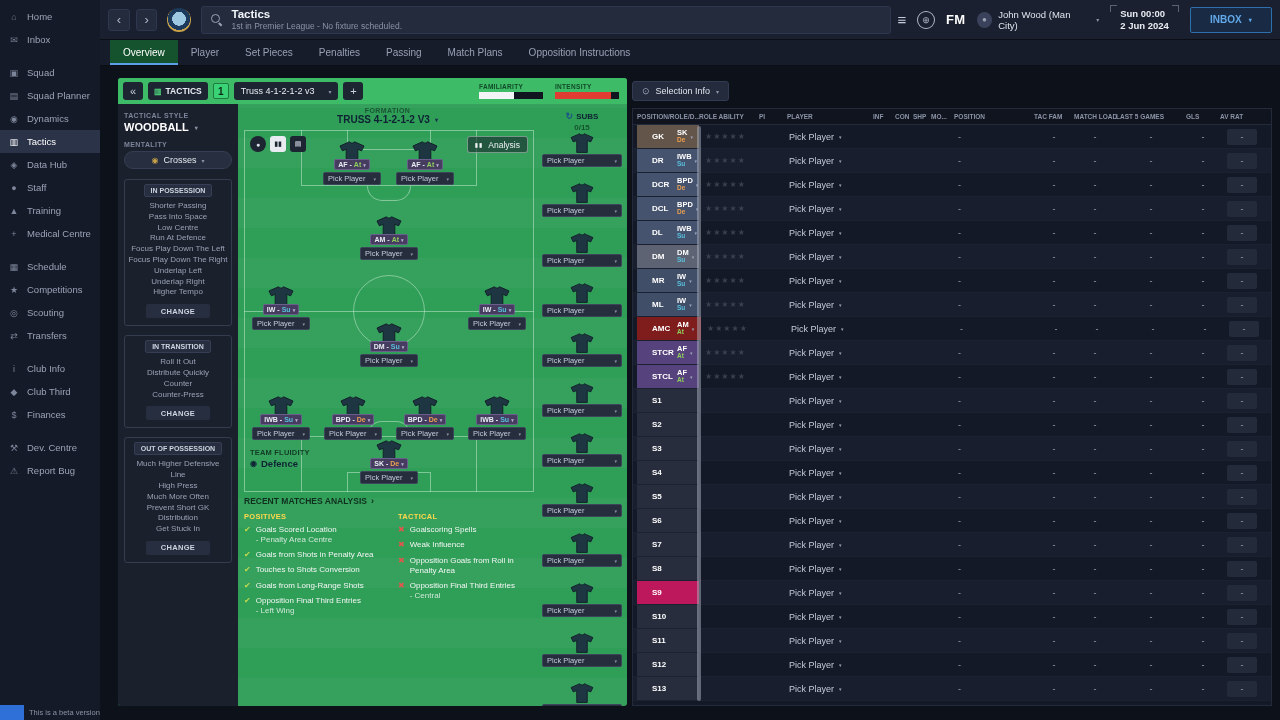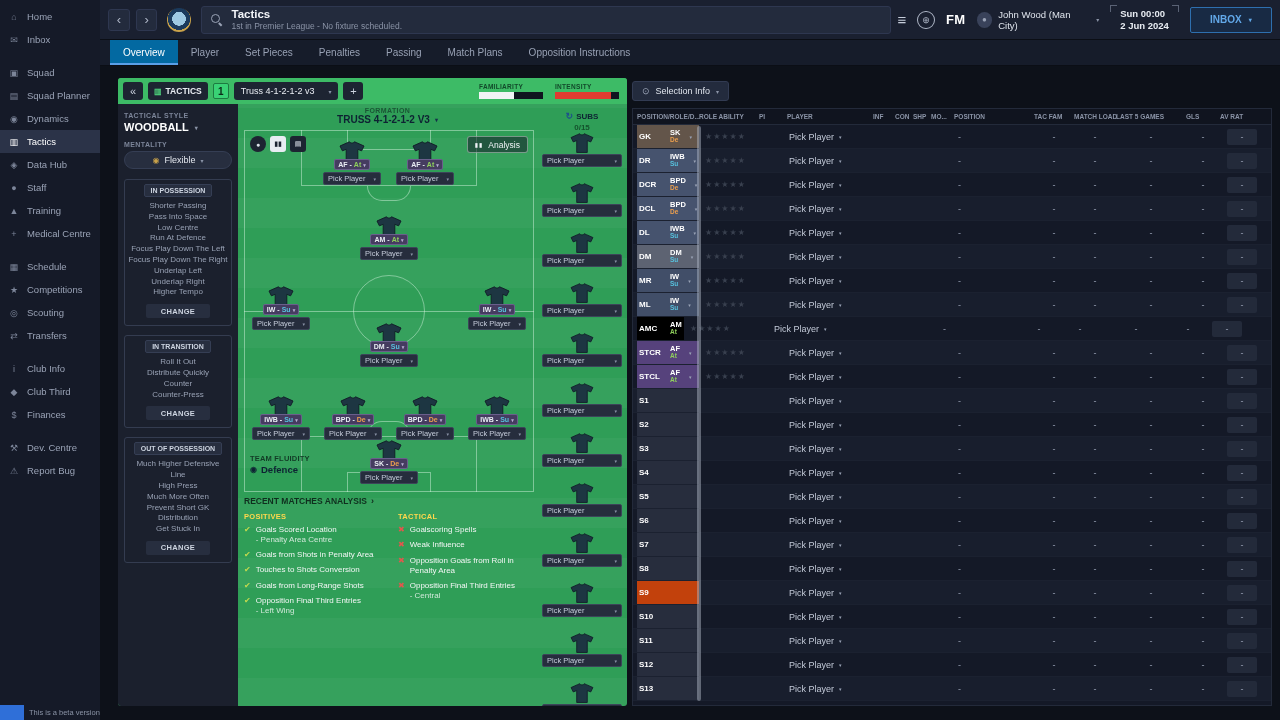--- a/index.html
+++ b/index.html
@@ -41,21 +41,21 @@
   .date-block{position:relative;padding:3px 10px;line-height:1.25;cursor:pointer}
   .date-block::before{content:"";position:absolute;left:0;top:0;width:6px;height:6px;border-left:1px solid #5a6275;border-top:1px solid #5a6275}
   .date-block::after{content:"";position:absolute;right:0;top:0;width:6px;height:6px;border-right:1px solid #5a6275;border-top:1px solid #5a6275}
   .date-l1,.date-l2{font-size:9.5px;color:#e8ecf2;font-weight:bold;white-space:nowrap}
   .inbox-btn{width:84px;height:26px;border:1px solid #2e6fae;background:#182a44;color:#62a8e8;font-weight:bold;font-size:10px;display:flex;align-items:center;justify-content:center;gap:7px;border-radius:2px;cursor:pointer}
   .inbox-btn .chev{color:#62a8e8}
 
   
   .tabbar{position:absolute;left:100px;top:40px;width:1180px;height:26px;background:#161c2a;display:flex;padding-left:10px;border-bottom:1px solid #0b0e15}
   .tab{padding:0 13px;display:flex;align-items:center;font-size:10px;color:#98a1b4;cursor:pointer;position:relative;white-space:nowrap}
-  .tab.active{color:#fff;background:#0369a1}
+  .tab.active{color:#fff;background:#14532d}
   .tab.active::after{content:"";position:absolute;left:0;bottom:0;width:100%;height:2px;background:#5a9fe8}
 
   
   .content{position:absolute;left:100px;top:66px;width:1180px;height:654px;background:#0d1119}
 
   
   .tactics-panel{position:absolute;left:18px;top:12px;width:509px;height:628px;background:#2f9e57;background-image:repeating-linear-gradient(180deg,rgba(255,255,255,.035) 0 30px,rgba(0,0,0,0) 30px 60px);border-radius:3px;overflow:hidden}
   .tp-header{position:absolute;left:0;top:0;width:100%;height:26px;background:#3dbb66;display:flex;align-items:center;gap:5px;padding:0 5px;z-index:3}
   .hd-btn{min-width:20px;height:18px;background:#1d2432;border-radius:3px;color:#cdd4e0;font-size:11px;display:flex;align-items:center;justify-content:center;cursor:pointer;padding:0 4px}
   .tactics-chip{height:18px;background:#1d2432;border-radius:3px;display:flex;align-items:center;gap:4px;padding:0 6px;color:#e8ecf2;font-size:8.5px;font-weight:bold;cursor:pointer}
@@ -99,21 +99,21 @@
   .analysis-btn{position:absolute;right:6px;top:6px;height:17px;background:rgba(18,26,38,.55);border:1px solid rgba(255,255,255,.4);border-radius:3px;display:flex;align-items:center;gap:5px;padding:0 7px;color:#eef2f6;font-size:8.5px;cursor:pointer}
   .ab-ico{font-size:6px;letter-spacing:1px}
 
   .player{position:absolute;width:60px;display:flex;flex-direction:column;align-items:center}
   .jersey{width:26px;height:22px}
   .role-badge{margin-top:-4px;height:11px;background:#453c60;border:1px solid #6a5f8c;border-radius:2px;display:flex;align-items:center;gap:2px;padding:0 3px;font-size:7px;font-weight:bold;color:#e8ecf2;cursor:pointer;white-space:nowrap;z-index:1}
   .role-badge .chev{font-size:5px;color:#b7aed2}
   .pick-dd{margin-top:2px;width:58px;height:13px;background:#262d3d;border:1px solid #3c4559;border-radius:2px;display:flex;align-items:center;justify-content:space-between;padding:0 4px;font-size:7.5px;color:#c3cad8;cursor:pointer;white-space:nowrap}
   .pick-dd .chev{font-size:5px}
 
-  .fluidity{position:absolute;left:6px;bottom:16px;line-height:1.3}
+  .fluidity{position:absolute;left:6px;bottom:22px;line-height:1.3}
   .fl-label{font-size:7.5px;font-weight:bold;color:#123b26;letter-spacing:.2px}
   .fl-value{font-size:9.5px;font-weight:bold;color:#0e2233;display:flex;align-items:center;gap:4px}
   .fl-ico{font-size:8px;color:#0e2233}
 
   .recent{position:absolute;left:126px;top:418px;width:298px;z-index:2}
   .ra-title{font-size:8.5px;font-weight:bold;color:#0f2e1e;display:flex;gap:4px;align-items:center;cursor:pointer}
   .ra-chev{font-size:9px}
   .ra-cols{display:flex;margin-top:6px}
   .ra-col.pos-col{flex:0 0 154px}
   .ra-col.neg-col{flex:1}
@@ -139,21 +139,21 @@
   .btn{height:20px;background:#232b3d;border:1px solid #323b52;border-radius:3px;display:flex;align-items:center;gap:6px;padding:0 9px;font-size:9px;color:#dfe4ec;cursor:pointer;white-space:nowrap}
   .btn-ico{font-size:9px;color:#9aa3b6}
   .sel-right{margin-left:auto;display:flex;gap:6px}
 
   .table{position:absolute;left:0;top:30px;width:640px;height:598px;background:#141927;border:1px solid #232a3a;overflow:hidden}
   .thead{display:flex;height:16px;align-items:center;background:#10141f;border-bottom:1px solid #232a3a;padding-left:4px}
   .th{font-size:6.5px;font-weight:bold;color:#8a93a6;white-space:nowrap;flex:none;overflow:visible}
   .tr{display:flex;height:24px;align-items:stretch;padding-left:4px;border-bottom:1px solid #1b2130;cursor:pointer}
   .tr.alt{background:#181e2d}
   .td{display:flex;align-items:center;font-size:9px;color:#c3cad8;overflow:hidden;flex:none}
-  .c-pos{gap:9px;padding:0 2px}
+  .c-pos{gap:3px;padding:0 15px}
   .pos-code{font-size:8px;font-weight:bold;color:#fff;min-width:22px}
   .rb{display:flex;flex-direction:column;line-height:1.05;align-items:flex-start}
   .rb-role{font-size:7.5px;font-weight:bold;color:#fff}
   .rb-duty{font-size:6.5px;font-weight:bold}
   .chev-s{font-size:5px;color:#9aa3b6}
   .c-stars{font-size:8px;color:#39404f;letter-spacing:1px;padding-left:6px}
   .c-player{gap:5px;padding-left:2px}
   .c-dash{justify-content:center;color:#98a1b4}
   .c-dash.l{justify-content:flex-start;padding-left:4px}
   .c-avrat{justify-content:center}
@@ -334,21 +334,21 @@
 
       <div class="left-col">
         <div class="ts-label">TACTICAL STYLE</div>
         <div class="ts-value">
           <span>WOODBALL</span>
           <span class="chev">▾</span>
         </div>
         <div class="ment-label">MENTALITY</div>
         <div class="ment-pill">
           <span class="ment-ico">◉</span>
-          <span>Flexible</span>
+          <span>Crosses</span>
           <span class="chev">▾</span>
         </div>
         <div id="style-sections">
             <div class="sec">
               <div class="sec-title">IN POSSESSION</div>
               <div class="sec-item">Shorter Passing</div>
               <div class="sec-item">Pass Into Space</div>
               <div class="sec-item">Low Centre</div>
               <div class="sec-item">Run At Defence</div>
               <div class="sec-item">Focus Play Down The Left</div>
@@ -1017,21 +1017,21 @@
               <div class="td" style="width:10px"></div>
               <div class="td c-dash" style="width:40px">-</div>
               <div class="td c-dash" style="width:42px">-</div>
               <div class="td c-dash" style="width:70px">-</div>
               <div class="td c-dash" style="width:34px">-</div>
               <div class="td c-avrat" style="width:44px">
                 <span class="avbox">-</span>
               </div>
             </div>
             <div class="tr">
-              <div class="td c-pos" style="width:47px;background:#000000">
+              <div class="td c-pos" style="width:64px;background:#7f1d1d">
                 <span class="pos-code">AMC</span>
                 <span class="rb">
                   <span class="rb-role">AM</span>
                   <span class="rb-duty" style="color:#8fd05c">At</span>
                 </span>
                 <span class="chev-s">▾</span>
               </div>
               <div class="td c-stars" style="width:60px">★★★★★</div>
               <div class="td" style="width:28px"></div>
               <div class="td c-player" style="width:86px">
@@ -1296,21 +1296,21 @@
               <div class="td" style="width:10px"></div>
               <div class="td c-dash" style="width:40px">-</div>
               <div class="td c-dash" style="width:42px">-</div>
               <div class="td c-dash" style="width:70px">-</div>
               <div class="td c-dash" style="width:34px">-</div>
               <div class="td c-avrat" style="width:44px">
                 <span class="avbox">-</span>
               </div>
             </div>
             <div class="tr alt">
-              <div class="td c-pos" style="width:62px;background:#c2410c">
+              <div class="td c-pos" style="width:62px;background:#be185d">
                 <span class="pos-code">S9</span>
               </div>
               <div class="td c-stars" style="width:60px"></div>
               <div class="td" style="width:28px"></div>
               <div class="td c-player" style="width:86px">
                 <span>Pick Player</span>
                 <span class="chev-s">▾</span>
               </div>
               <div class="td" style="width:22px"></div>
               <div class="td" style="width:18px"></div>

